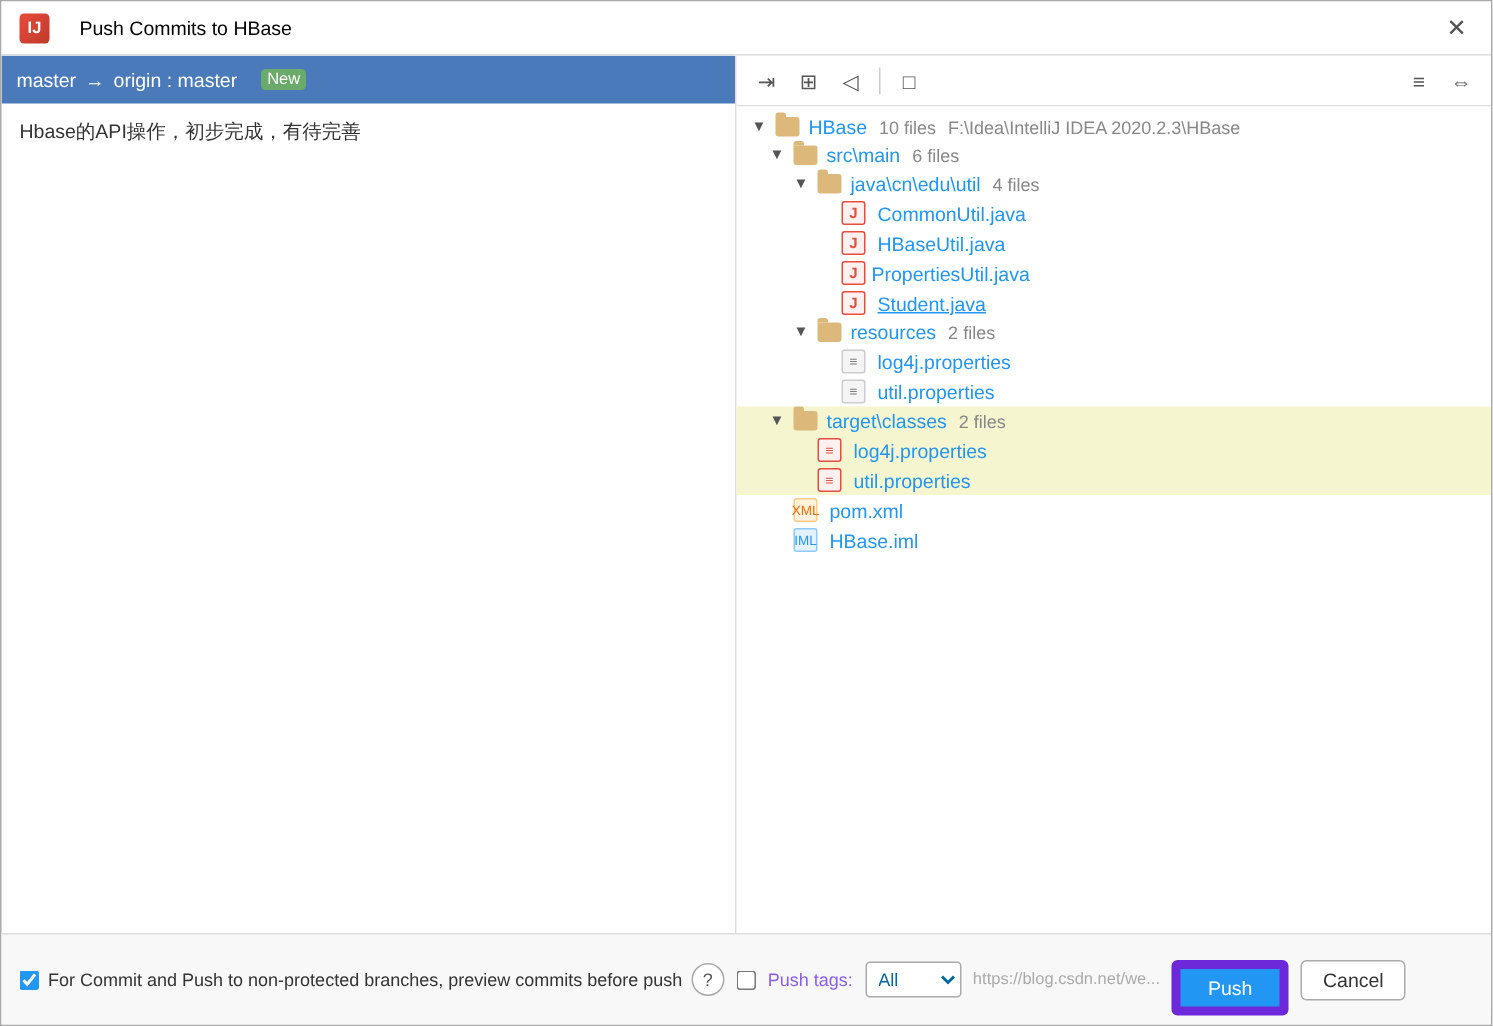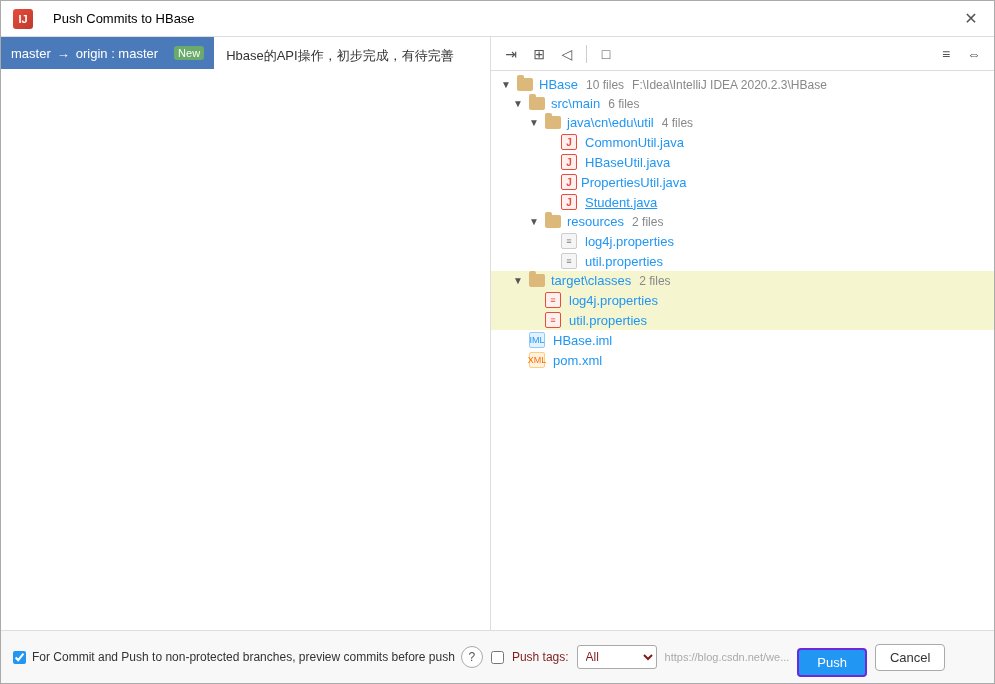--- a/index.html
+++ b/index.html
@@ -67,21 +67,21 @@
     .main-content {
       display: flex;
       flex: 1;
       overflow: hidden;
     }
     
     .left-panel {
       width: 490px;
       border-right: 1px solid #dddddd;
       display: flex;
-      flex-direction: row;
+      flex-direction: column;
       overflow: hidden;
     }
     .branch-header {
       background: #4a7aba;
       color: #ffffff;
       padding: 6px 10px;
       font-size: 13px;
       display: flex;
       align-items: center;
       gap: 6px;
@@ -307,49 +307,49 @@
       background: white;
       display: flex;
       align-items: center;
       justify-content: center;
       cursor: pointer;
       font-size: 12px;
       color: #555;
     }
     .push-tags-label {
       font-size: 12px;
-      color: #7f1d1d;
+      color: #8b5cf6;
     }
     .tags-select {
       height: 24px;
       padding: 0 4px;
       font-size: 12px;
       border: 1px solid #aaa;
       border-radius: 3px;
       background: white;
-      color: #7f1d1d;
-      width: 80px;
+      color: #0369a1;
+      width: 64px;
     }
     .action-right {
       display: flex;
       align-items: center;
       gap: 8px;
     }
     .watermark {
       font-size: 11px;
       color: #aaaaaa;
       max-width: 200px;
       overflow: hidden;
       text-overflow: ellipsis;
       white-space: nowrap;
     }
     .push-btn {
       background: #2196f3;
       color: white;
-      border: 2px solid #6d28d9;
+      border: 6px solid #6d28d9;
       padding: 5px 18px;
       border-radius: 4px;
       cursor: pointer;
       font-size: 13px;
       font-weight: 500;
       margin-top: 11px;
     }
     .cancel-btn {
       background: #ffffff;
       color: #333;
@@ -483,28 +483,28 @@
         </div>
 
         <div class="tree-item indent-2 highlighted">
           <span class="chevron" style="visibility:hidden;">▶</span>
           <span class="props-icon" style="color:#e74c3c;border-color:#e74c3c;background:#fff0f0;">≡</span>
           <span class="file-name" style="margin-left:4px;">util.properties</span>
         </div>
 
         <div class="tree-item indent-1">
           <span class="chevron" style="visibility:hidden;">▶</span>
+          <span class="xml-icon">XML</span>
+          <span class="file-name" style="margin-left:4px;">pom.xml</span>
+        </div>
+
+        <div class="tree-item indent-1">
+          <span class="chevron" style="visibility:hidden;">▶</span>
           <span class="iml-icon">IML</span>
           <span class="file-name" style="margin-left:4px;">HBase.iml</span>
-        </div>
-
-        <div class="tree-item indent-1">
-          <span class="chevron" style="visibility:hidden;">▶</span>
-          <span class="xml-icon">XML</span>
-          <span class="file-name" style="margin-left:4px;">pom.xml</span>
         </div>
       </div>
     </div>
   </div>
 
   <div class="bottom-bar">
     <div class="checkbox-row">
       <input type="checkbox" checked="" id="preview-cb" style="">
       <label for="preview-cb">For Commit and Push to non-protected branches, preview commits before push</label>
     </div>

